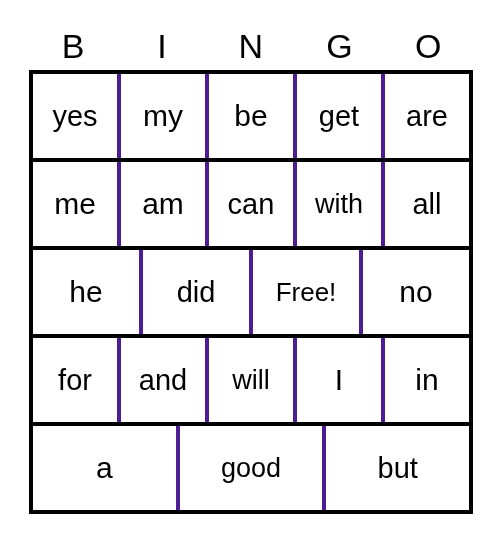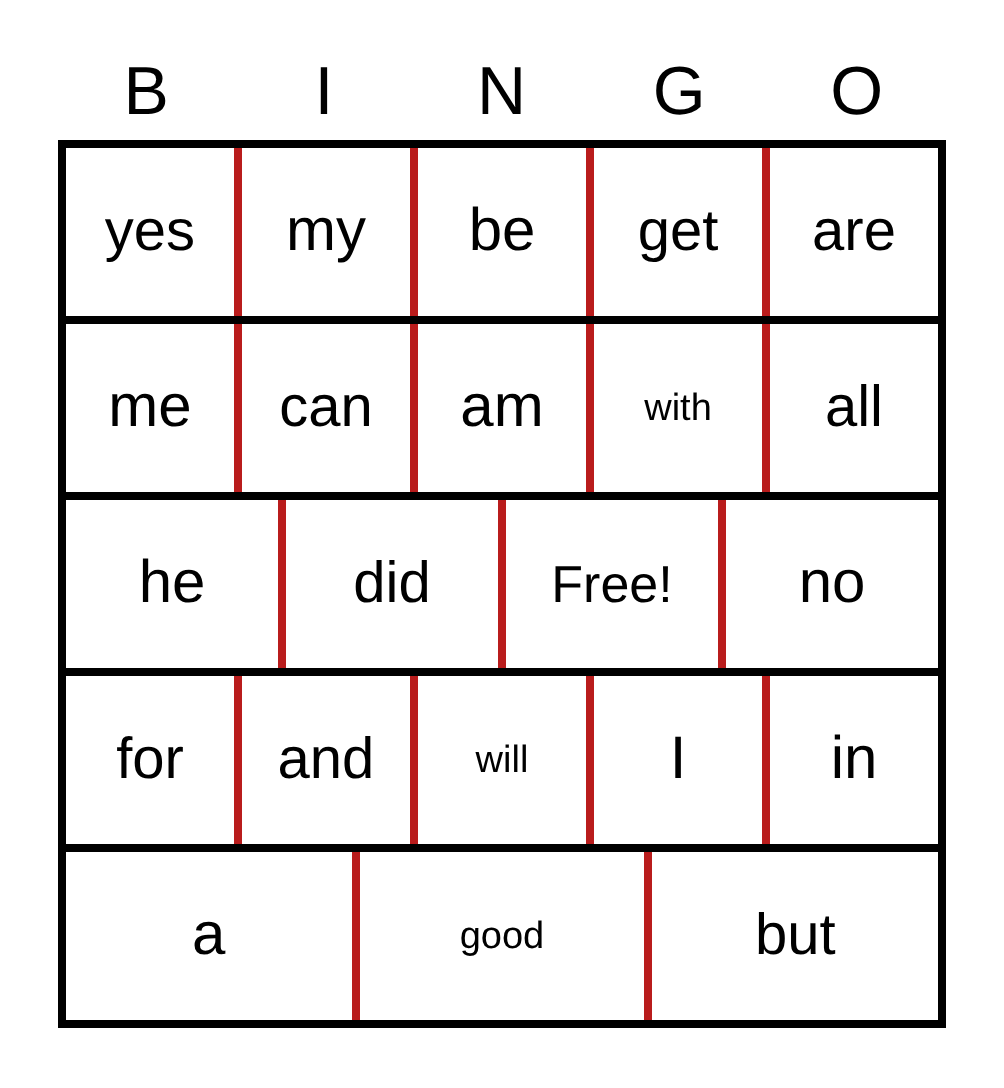--- a/index.html
+++ b/index.html
@@ -68,31 +68,31 @@
   .cell {
     flex: 1 1 0;
     min-width: 0;
     display: flex;
     align-items: center;
     justify-content: center;
     background: #ffffff;
     overflow: hidden;
   }
   .cell + .cell {
-    border-left: 4px solid #b91c1c;
+    border-left: 4px solid #4c1d95;
   }
   .cell-text {
     font-size: 30px;
     line-height: 1;
     white-space: nowrap;
     color: #000000;
   }
   
   .cell-text.len3 { font-size: 29px; }
-  .cell-text.len4 { font-size: 19px; }
+  .cell-text.len4 { font-size: 27px; }
   .cell-text.len5 { font-size: 26px; }
 </style>
 </head>
 <body>
 
 <div class="card">
 
   <div class="header-row">
     <div class="header-cell">B</div>
     <div class="header-cell">I</div>
@@ -119,24 +119,24 @@
       <div class="cell">
           <span class="cell-text len3">are</span>
         </div>
     </div>
 
     <div class="grid-row">
       <div class="cell">
           <span class="cell-text">me</span>
         </div>
       <div class="cell">
-          <span class="cell-text len3">can</span>
+          <span class="cell-text">am</span>
         </div>
       <div class="cell">
-          <span class="cell-text">am</span>
+          <span class="cell-text len3">can</span>
         </div>
       <div class="cell">
           <span class="cell-text len4">with</span>
         </div>
       <div class="cell">
           <span class="cell-text len3">all</span>
         </div>
     </div>
 
     <div class="grid-row">

